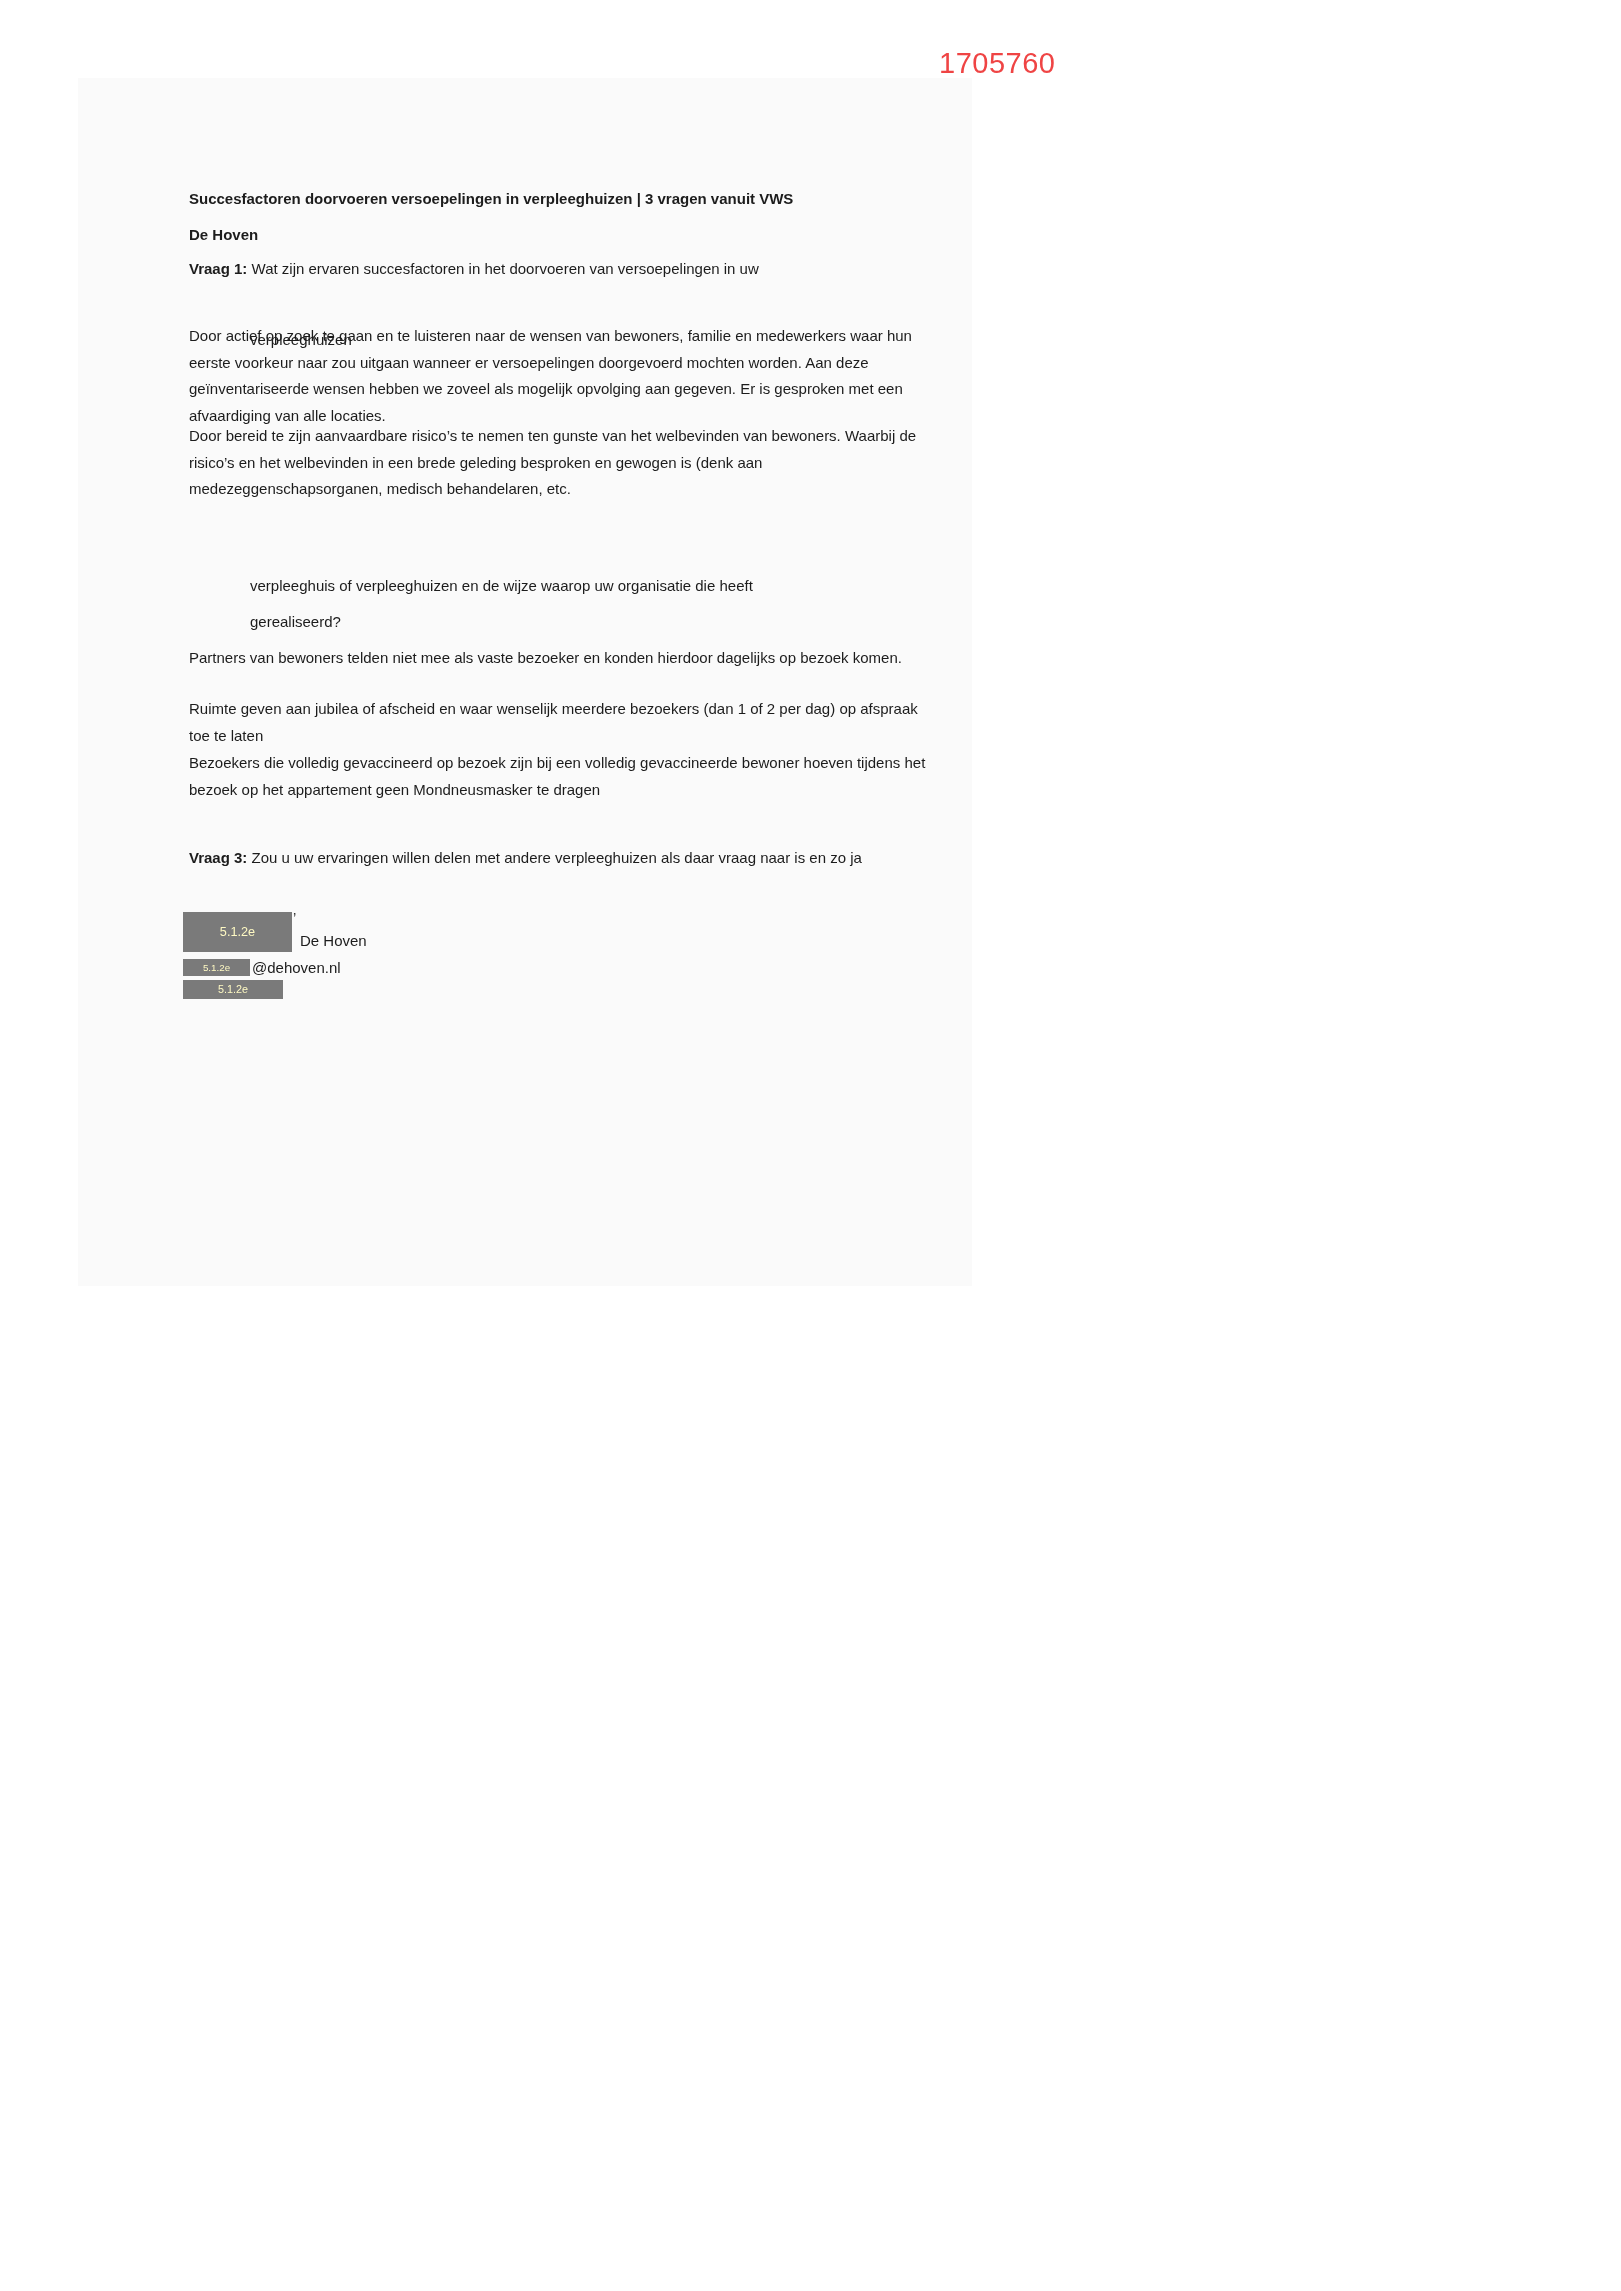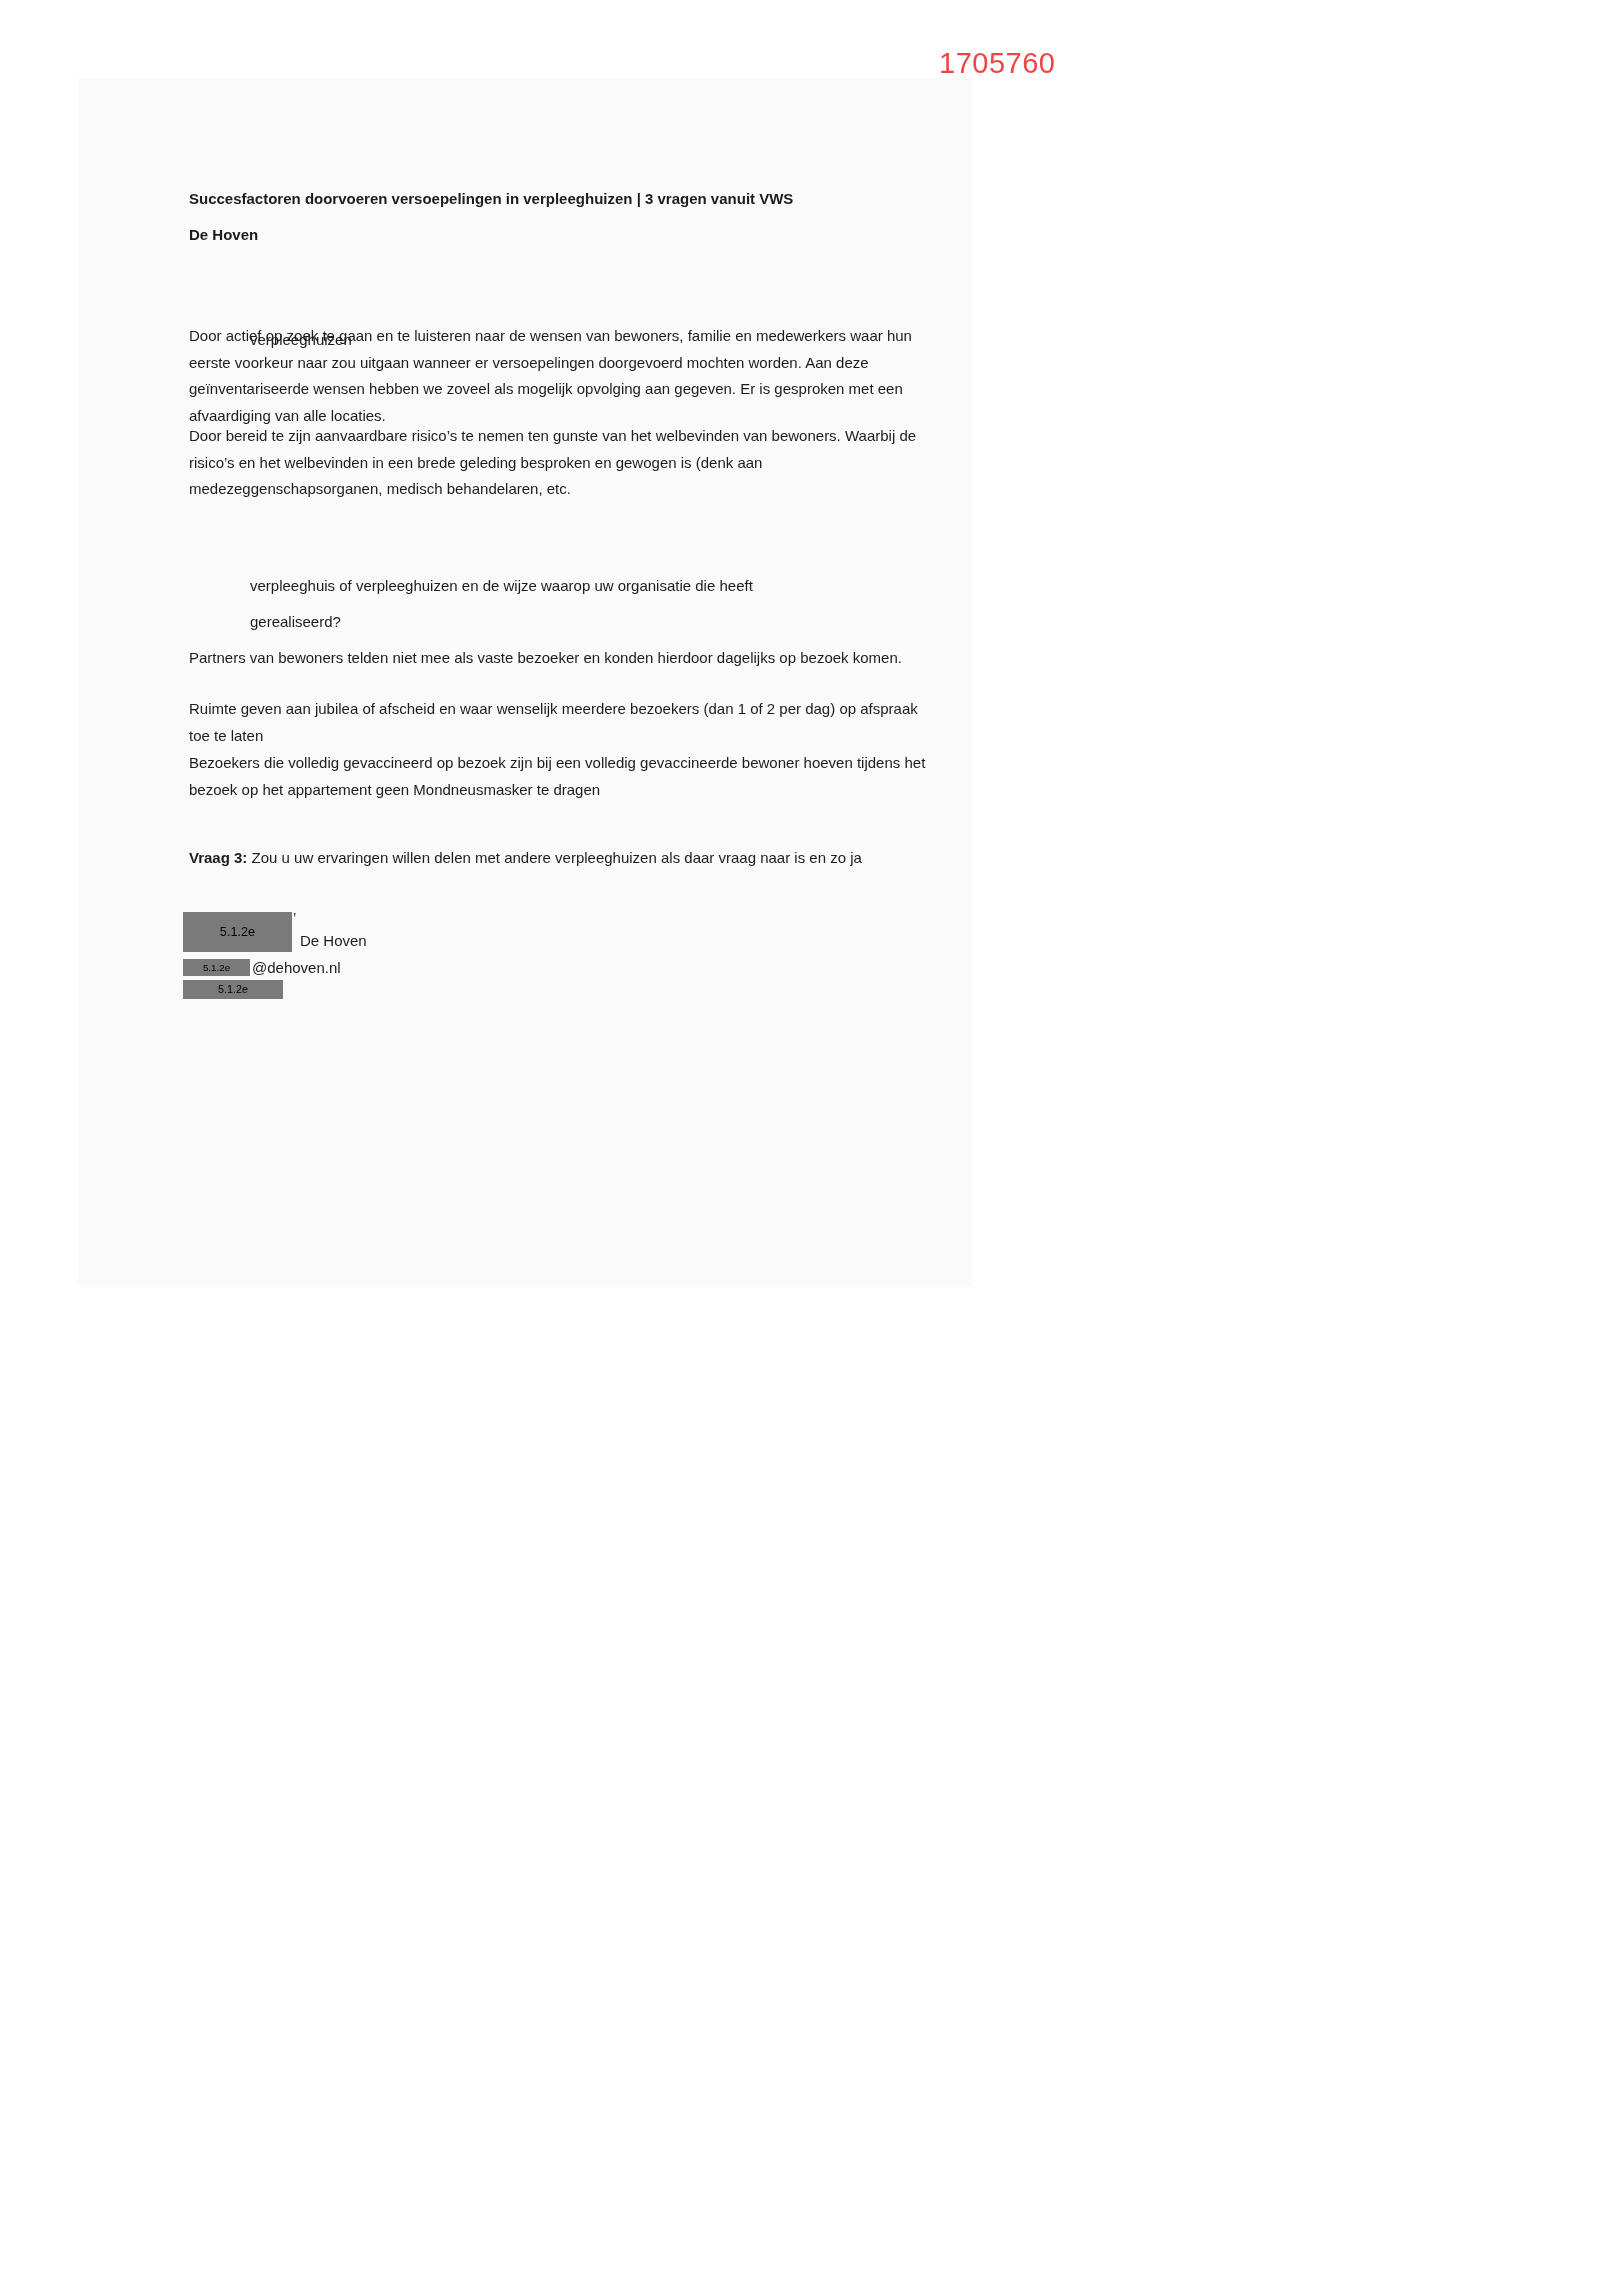--- a/index.html
+++ b/index.html
@@ -36,21 +36,21 @@
   .q2-l3      { left:250px; top:609px; width:686px; }
   .p3         { left:189px; top:645px; width:740px; }
   .p4         { left:189px; top:696px; width:740px; }
   .p5         { left:189px; top:750px; width:740px; }
   .q3-l1      { left:189px; top:845px; width:765px; }
   .q3-l2      { left:250px; top:880px; width:686px; }
 
   .redaction {
     position:absolute;
     background:#7a7a7a;
-    color:#000000;
+    color:#fef9c3;
     display:flex; align-items:center; justify-content:center;
     font-size:11.8px;
   }
   .red-1 { left:183px; top:912px; width:109px; height:40px; font-size:12.7px; }
   .red-2 { left:183px; top:959px; width:67px;  height:16.7px; font-size:9.8px; }
   .red-3 { left:183px; top:980px; width:100px; height:18.6px; font-size:10.8px; }
   .sig-mark  { left:293px; top:910px; font-size:14.7px; color:#333; }
   .sig-org   { left:300px; top:929px; font-size:15px; line-height:23.5px; }
   .sig-email { left:252px; top:957px; font-size:15px; line-height:21.6px; }
 </style>
@@ -60,20 +60,24 @@
 <div class="page">
 
   <div class="scan-tint"></div>
 
   <div class="doc-number">1705760</div>
 
   <div class="abs txt bold title">Succesfactoren doorvoeren versoepelingen in verpleeghuizen | 3 vragen vanuit VWS</div>
 
   <div class="abs txt bold subtitle">De Hoven</div>
 
+  <div class="abs txt q1-l1">
+    <span class="bold">Vraag 1:</span>
+    <span>Wat zijn ervaren succesfactoren in het doorvoeren van versoepelingen in uw</span>
+  </div>
   <div class="abs txt q1-l2">verpleeghuizen</div>
 
   <div class="abs txt p1">Door actief op zoek te gaan en te luisteren naar de wensen van bewoners, familie en medewerkers waar hun eerste voorkeur naar zou uitgaan wanneer er versoepelingen doorgevoerd mochten worden. Aan deze geïnventariseerde wensen hebben we zoveel als mogelijk opvolging aan gegeven. Er is gesproken met een afvaardiging van alle locaties.</div>
   <div class="abs txt p2">Door bereid te zijn aanvaardbare risico’s te nemen ten gunste van het welbevinden van bewoners. Waarbij de risico’s en het welbevinden in een brede geleding besproken en gewogen is (denk aan medezeggenschapsorganen, medisch behandelaren, etc.</div>
 
   <div class="abs txt q2-l2">verpleeghuis of verpleeghuizen en de wijze waarop uw organisatie die heeft</div>
   <div class="abs txt q2-l3">gerealiseerd?</div>
 
   <div class="abs txt p3">Partners van bewoners telden niet mee als vaste bezoeker en konden hierdoor dagelijks op bezoek komen.</div>
   <div class="abs txt p4">Ruimte geven aan jubilea of afscheid en waar wenselijk meerdere bezoekers (dan 1 of 2 per dag) op afspraak toe te laten</div>

